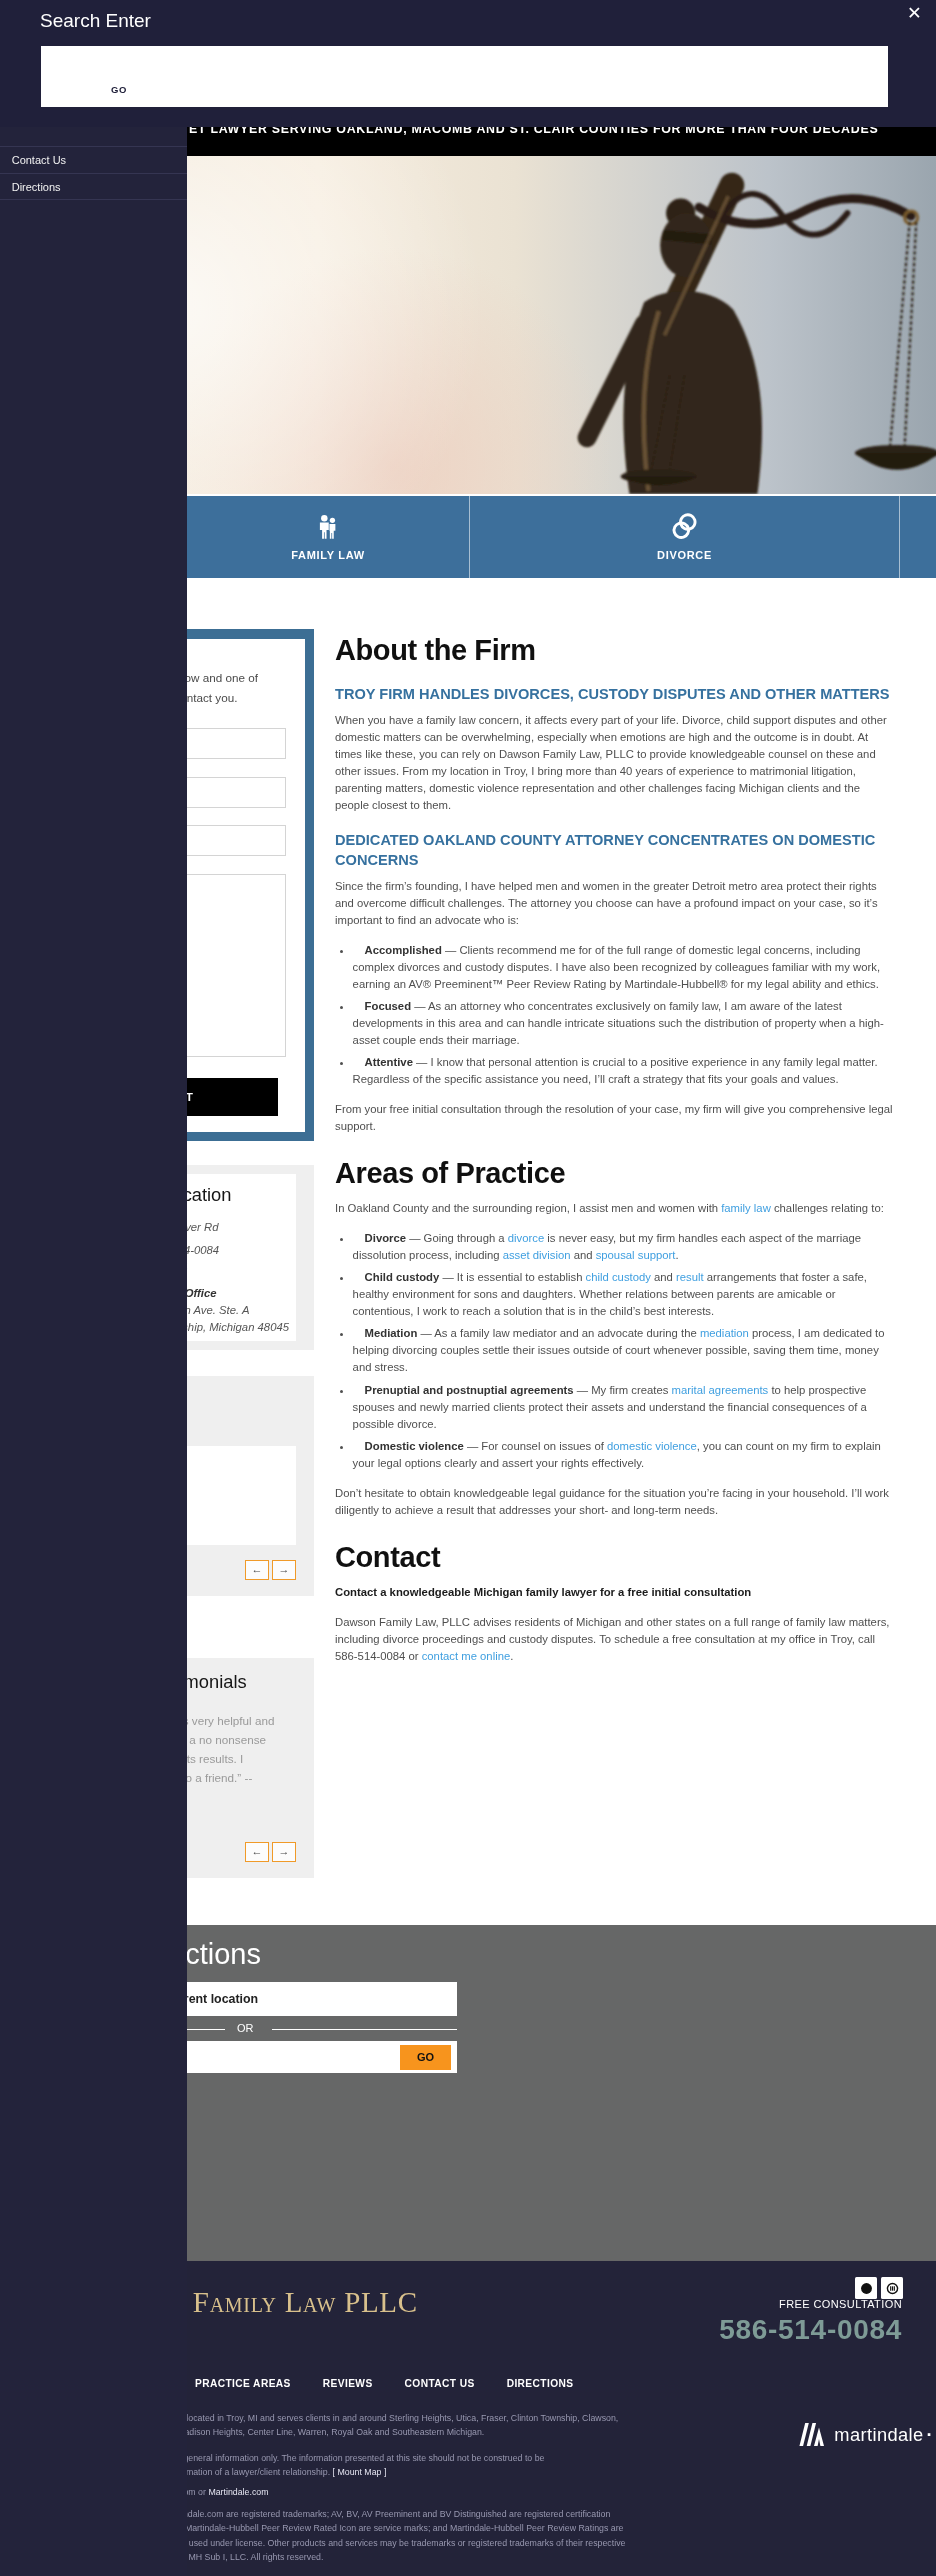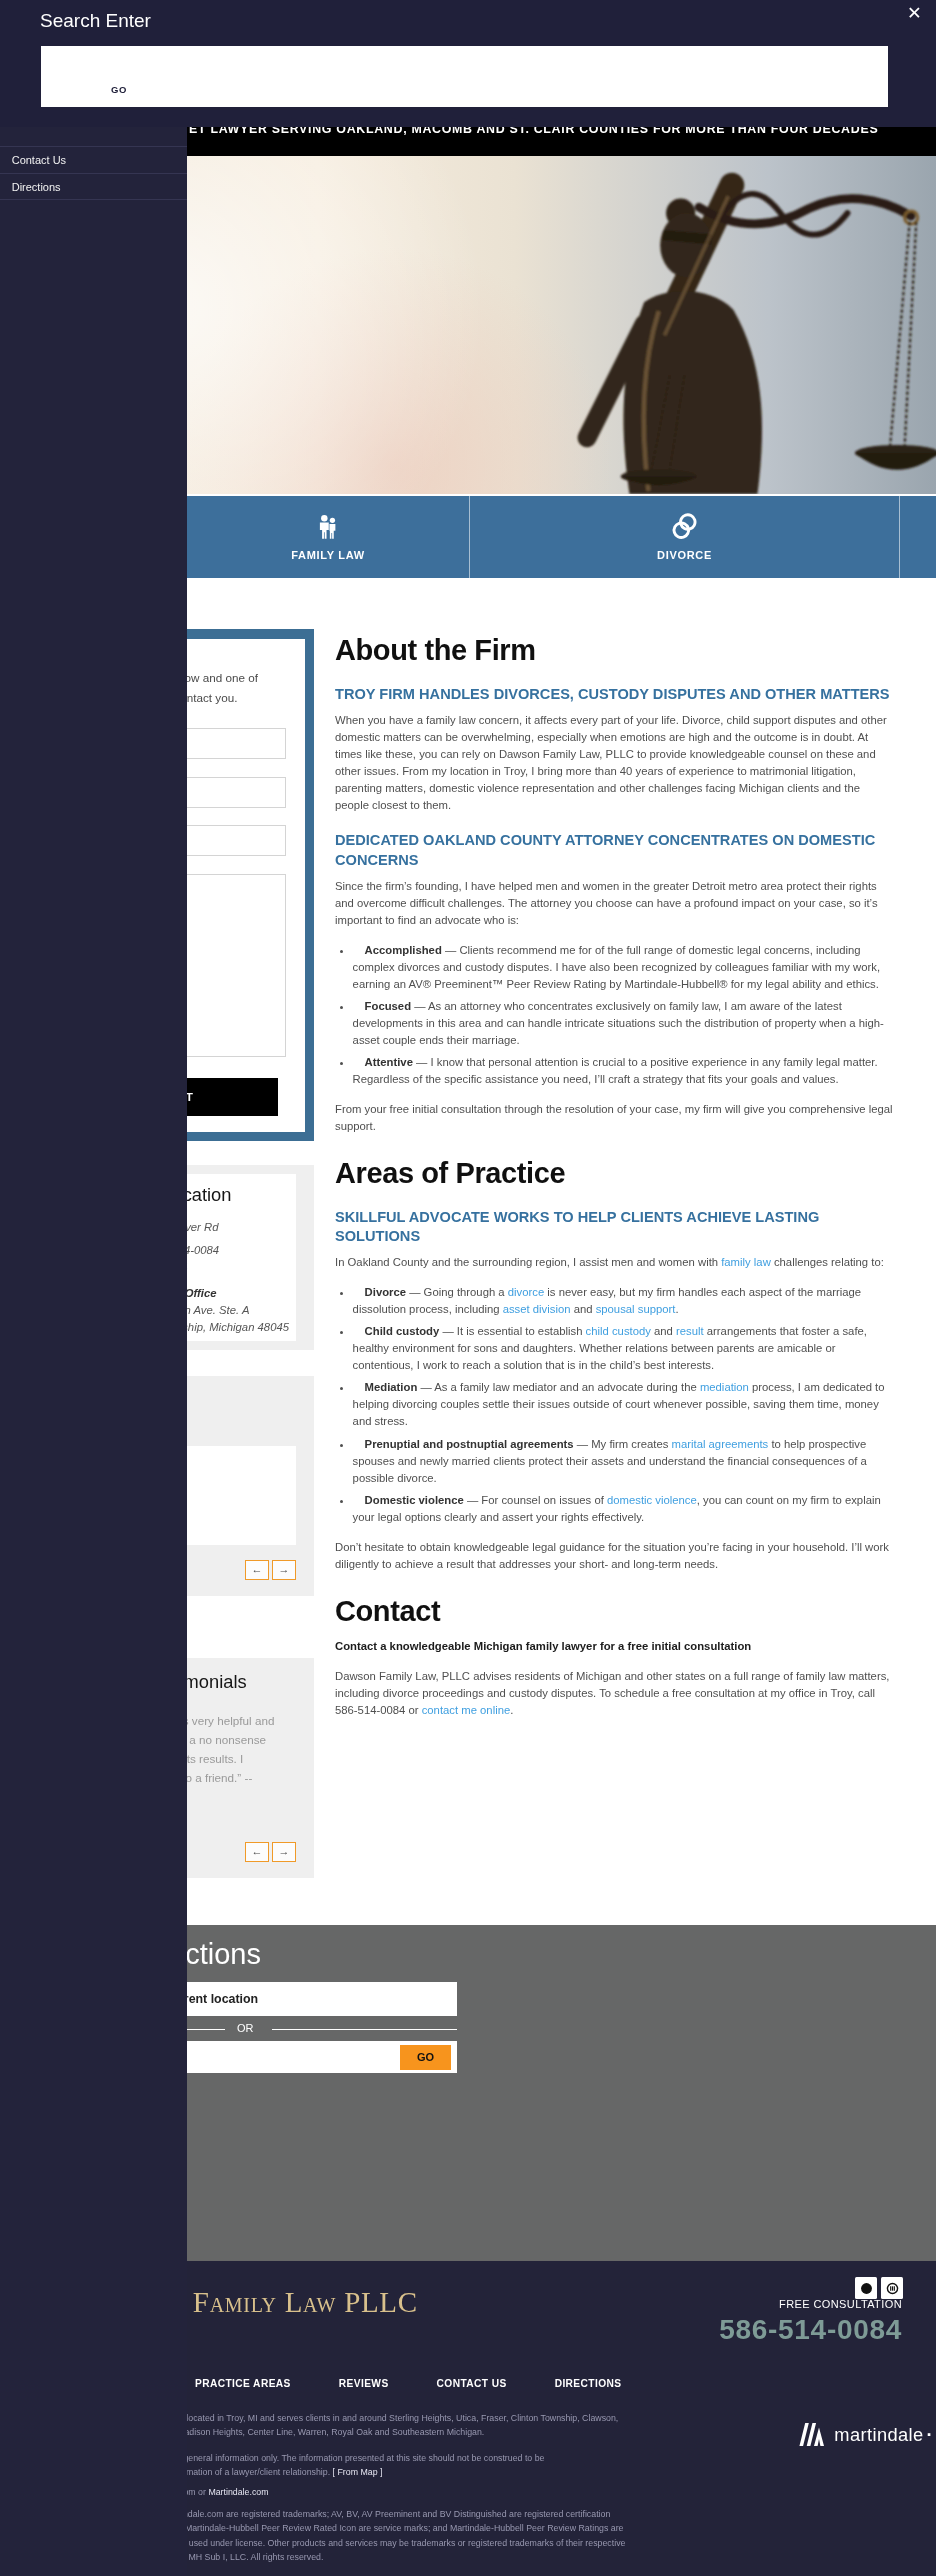--- a/index.html
+++ b/index.html
@@ -97,21 +97,21 @@
   .go-btn { position:absolute; right:5.9px; top:3.7px; width:51px; height:25px; background:#f7941d; border:none; font-weight:bold; font-size:11px; color:#111; cursor:pointer; font-family:"Liberation Sans",sans-serif; }
 
   
   #footer { position:absolute; left:0; top:2261px; width:937px; height:315px; background:#232339; z-index:1; }
   .social { position:absolute; left:855px; top:16px; display:flex; gap:4.4px; }
   .social-box { width:22px; height:22px; background:#fff; border-radius:1.5px; display:flex; align-items:center; justify-content:center; cursor:pointer; }
   .f-logo { position:absolute; left:88px; top:25px; font-family:"Liberation Serif", serif; font-variant:small-caps; font-size:29px; color:#d8c08c; letter-spacing:0.7px; white-space:nowrap; }
   .consult { position:absolute; right:35px; top:37px; text-align:right; }
   .consult-label { font-size:11px; font-weight:normal; color:#fff; letter-spacing:0.4px; }
   .consult-phone { font-size:28px; font-weight:bold; color:#7e9b96; letter-spacing:0.7px; margin-top:4.4px; }
-  .fnav { position:absolute; left:195px; top:117px; display:flex; gap:48px; }
+  .fnav { position:absolute; left:195px; top:117px; display:flex; gap:32px; }
   .fnav span { color:#fff; font-weight:bold; font-size:10.2px; letter-spacing:0.4px; cursor:pointer; white-space:nowrap; }
   .fine { position:absolute; left:70px; font-size:8.8px; color:#9898b0; line-height:14.3px; white-space:nowrap; }
   .fine .bright { color:#e6e6f2; cursor:pointer; }
   .f1 { top:150px; } .f2 { top:190px; } .f3 { top:224px; } .f4 { top:246px; }
   .brand { position:absolute; left:795px; top:162px; display:flex; align-items:center; color:#fff; }
   .brand-text { font-size:18.3px; font-weight:300; letter-spacing:0.4px; margin-left:7.3px; }
   .brand-dot { margin:0 2.9px; font-weight:bold; }
 </style>
 </head>
 <body>
@@ -240,21 +240,20 @@
     <h3>DEDICATED OAKLAND COUNTY ATTORNEY CONCENTRATES ON DOMESTIC CONCERNS</h3>
     <p>Since the firm’s founding, I have helped men and women in the greater Detroit metro area protect their rights and overcome difficult challenges. The attorney you choose can have a profound impact on your case, so it’s important to find an advocate who is:</p>
     <ul>
       <li><b>Accomplished</b><span> — Clients recommend me for of the full range of domestic legal concerns, including complex divorces and custody disputes. I have also been recognized by colleagues familiar with my work, earning an AV® Preeminent™ Peer Review Rating by Martindale-Hubbell® for my legal ability and ethics.</span></li>
       <li><b>Focused</b><span> — As an attorney who concentrates exclusively on family law, I am aware of the latest developments in this area and can handle intricate situations such the distribution of property when a high-asset couple ends their marriage.</span></li>
       <li><b>Attentive</b><span> — I know that personal attention is crucial to a positive experience in any family legal matter. Regardless of the specific assistance you need, I’ll craft a strategy that fits your goals and values.</span></li>
     </ul>
     <p>From your free initial consultation through the resolution of your case, my firm will give you comprehensive legal support.</p>
 
     <h1 class="mt-lg">Areas of Practice</h1>
-    <h3>SKILLFUL ADVOCATE WORKS TO HELP CLIENTS ACHIEVE LASTING SOLUTIONS</h3>
     <p>In Oakland County and the surrounding region, I assist men and women with <span class="lnk">family law</span> challenges relating to:</p>
     <ul>
       <li><b>Divorce</b><span> — Going through a <span class="lnk">divorce</span> is never easy, but my firm handles each aspect of the marriage dissolution process, including <span class="lnk">asset division</span> and <span class="lnk">spousal support</span>.</span></li>
       <li><b>Child custody</b><span> — It is essential to establish <span class="lnk">child custody</span> and <span class="lnk">result</span> arrangements that foster a safe, healthy environment for sons and daughters. Whether relations between parents are amicable or contentious, I work to reach a solution that is in the child’s best interests.</span></li>
       <li><b>Mediation</b><span> — As a family law mediator and an advocate during the <span class="lnk">mediation</span> process, I am dedicated to helping divorcing couples settle their issues outside of court whenever possible, saving them time, money and stress.</span></li>
       <li><b>Prenuptial and postnuptial agreements</b><span> — My firm creates <span class="lnk">marital agreements</span> to help prospective spouses and newly married clients protect their assets and understand the financial consequences of a possible divorce.</span></li>
       <li><b>Domestic violence</b><span> — For counsel on issues of <span class="lnk">domestic violence</span>, you can count on my firm to explain your legal options clearly and assert your rights effectively.</span></li>
     </ul>
     <p>Don’t hesitate to obtain knowledgeable legal guidance for the situation you’re facing in your household. I’ll work diligently to achieve a result that addresses your short- and long-term needs.</p>
 
@@ -305,21 +304,21 @@
       <span>REVIEWS</span>
       <span>CONTACT US</span>
       <span>DIRECTIONS</span>
     </div>
     <div class="fine f1">
       <div>Dawson Family Law, PLLC is located in Troy, MI and serves clients in and around Sterling Heights, Utica, Fraser, Clinton Township, Clawson,</div>
       <div>Mount Clemens, Roseville, Madison Heights, Center Line, Warren, Royal Oak and Southeastern Michigan.</div>
     </div>
     <div class="fine f2">
       <div>This web site is designed for general information only. The information presented at this site should not be construed to be</div>
-      <div><span>formal legal advice nor the formation of a lawyer/client relationship. </span><span class="bright">[ From Map ]</span></div>
+      <div><span>formal legal advice nor the formation of a lawyer/client relationship. </span><span class="bright">[ Mount Map ]</span></div>
     </div>
     <div class="fine f3">
       <span>See our profiles at Lawyers.com or </span><span class="bright">Martindale.com</span>
     </div>
     <div class="fine f4">
       <div>Martindale-Hubbell and martindale.com are registered trademarks; AV, BV, AV Preeminent and BV Distinguished are registered certification</div>
       <div>marks; Lawyers.com and the Martindale-Hubbell Peer Review Rated Icon are service marks; and Martindale-Hubbell Peer Review Ratings are</div>
       <div>trademarks of MH Sub I, LLC, used under license. Other products and services may be trademarks or registered trademarks of their respective</div>
       <div>companies. Copyright © 2023 MH Sub I, LLC. All rights reserved.</div>
     </div>

